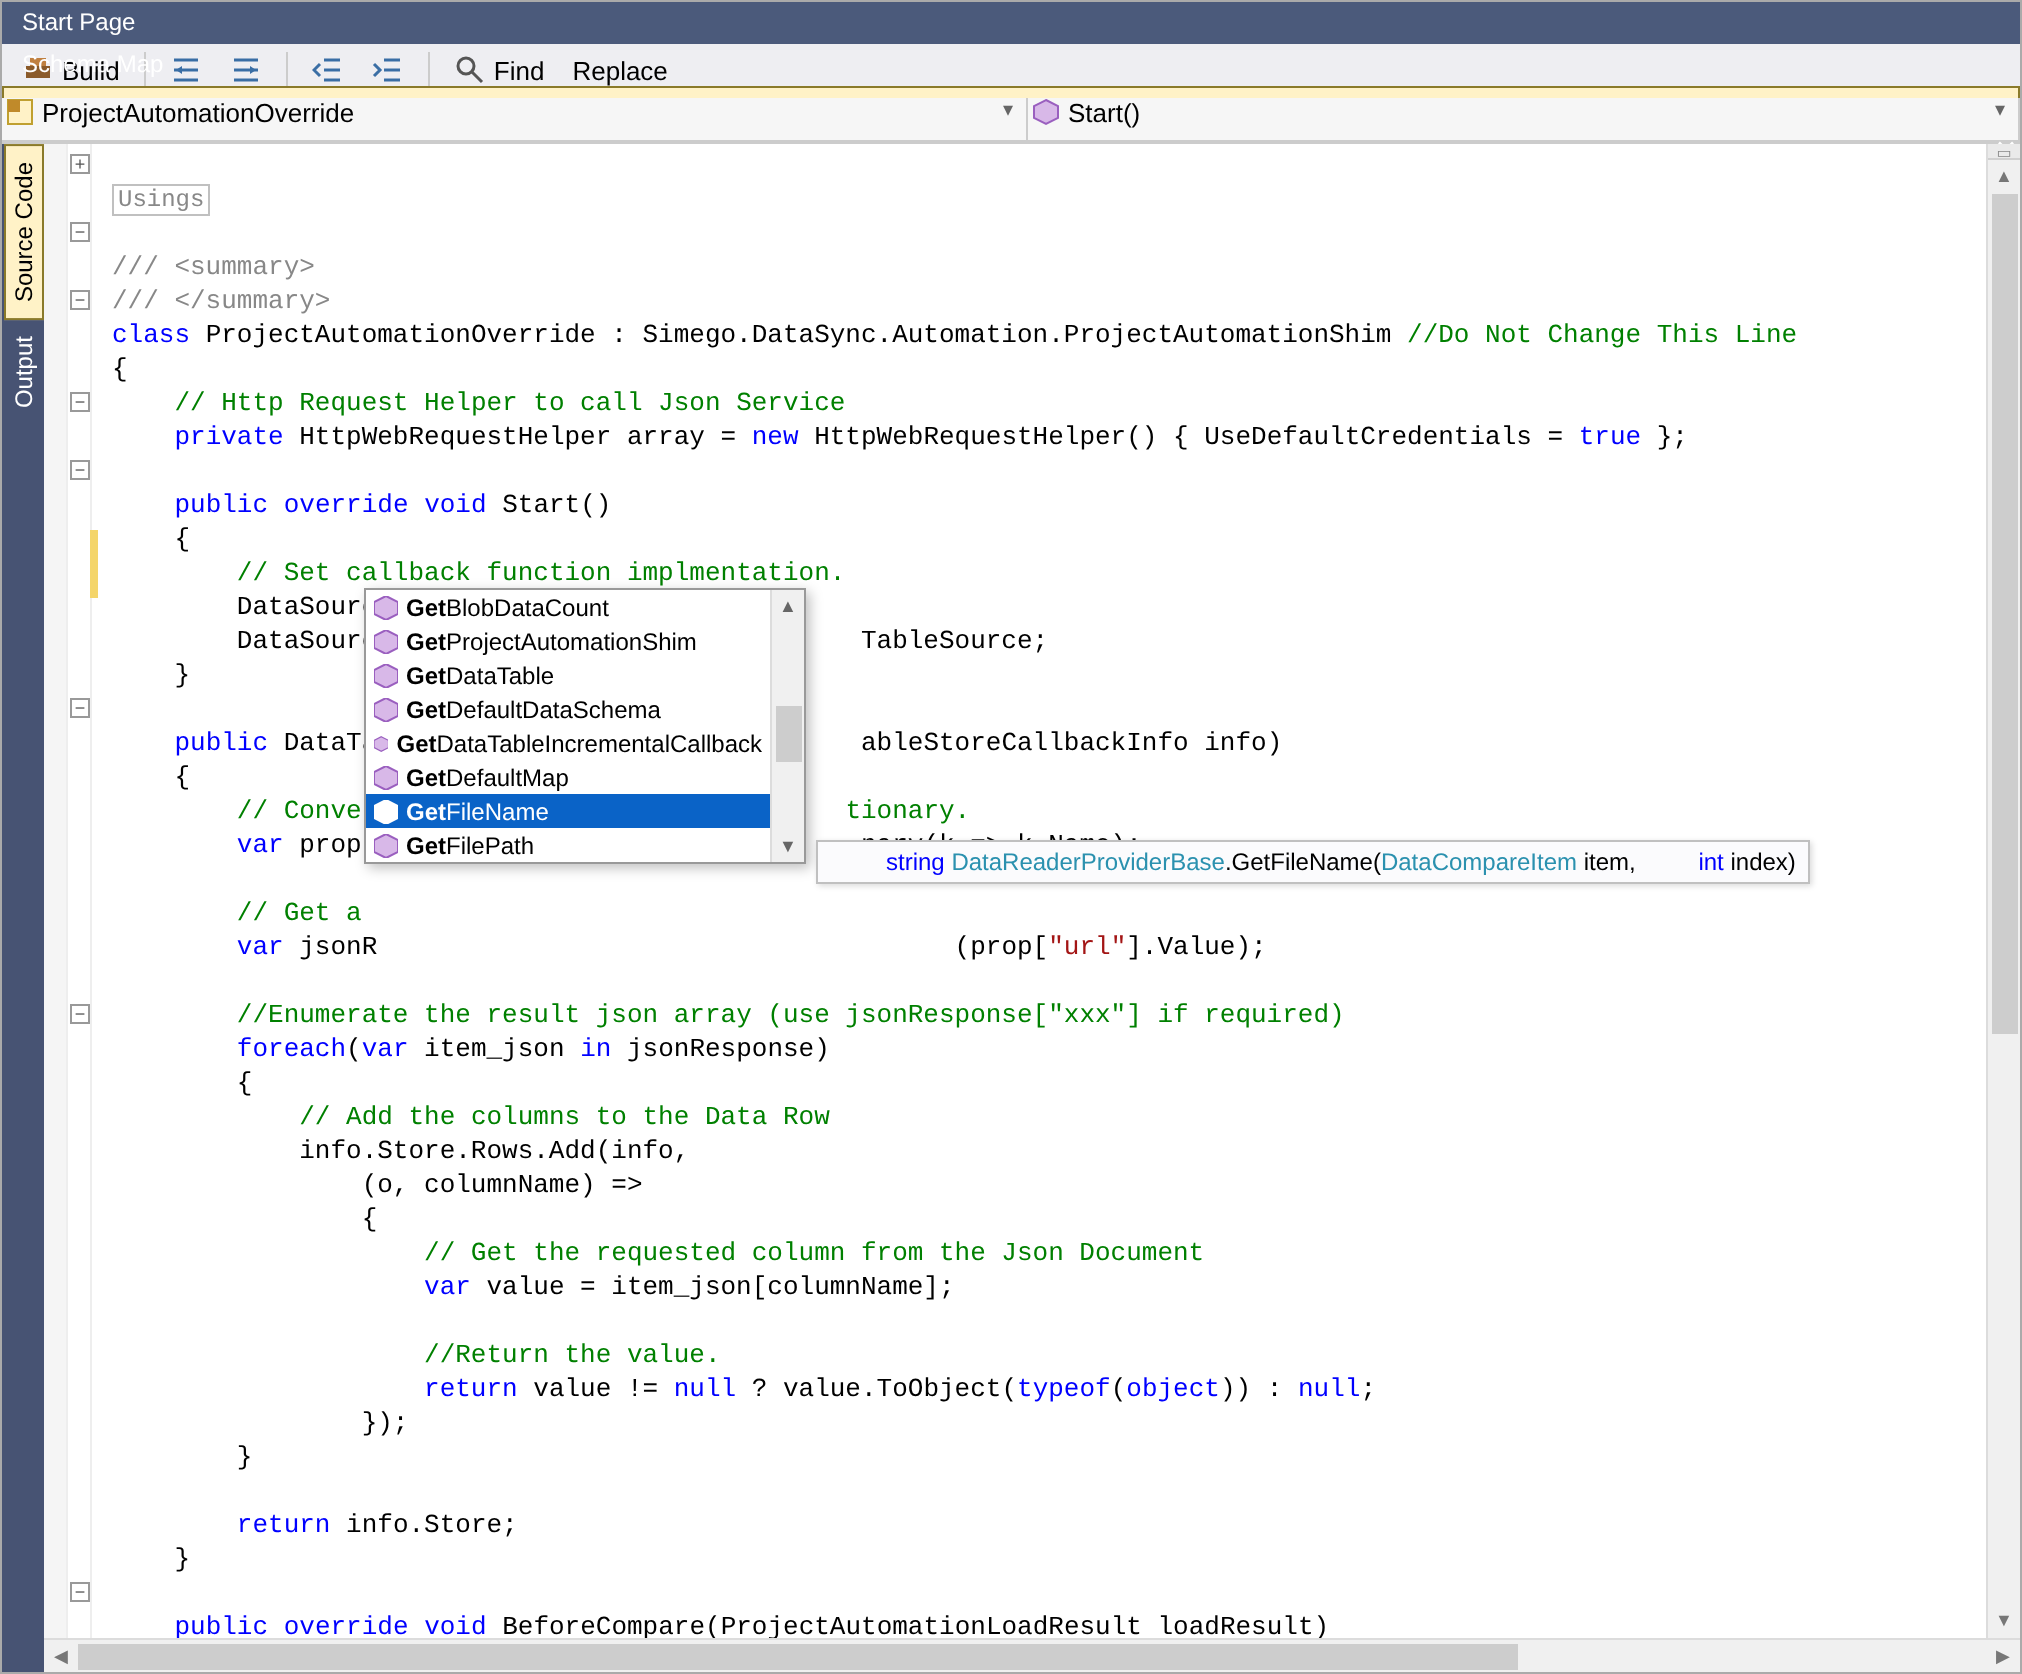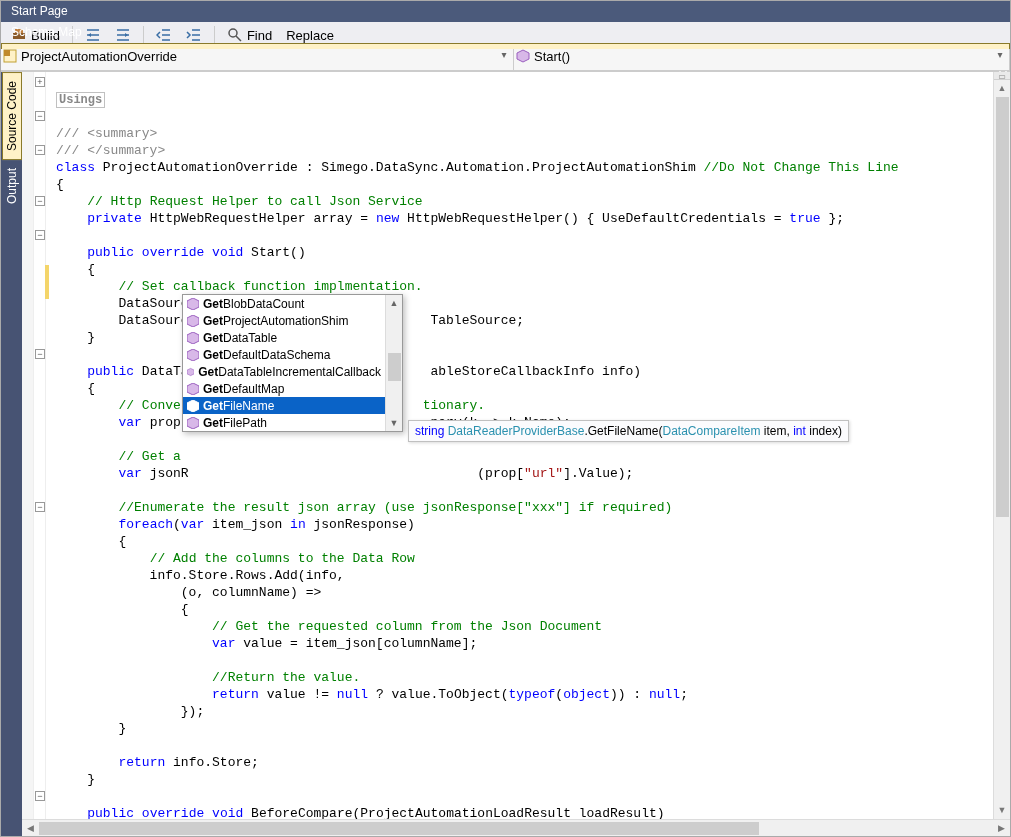--- a/index.html
+++ b/index.html
@@ -38,36 +38,36 @@
   .gutter-outline { position:absolute; left:0; top:0; width:12px; height:100%; background:#f5f5f5; border-right:1px solid #eee; }
   .gutter-fold   { position:absolute; left:12px; top:0; width:12px; height:100%; background:#fff; border-right:1px solid #eee; }
   .changebar { position:absolute; left:23px; width:4px; background:#f4d56a; }
 
   .code { position:relative; top:0; left:0; padding:2px 0 2px 34px; font-family: Consolas, "Courier New", monospace; font-size:13px; line-height:17px; white-space:pre; color:#000; }
   .code .kw   { color:#0000ff; }
   .code .str  { color:#a31515; }
   .code .cmt  { color:#008000; }
   .code .dim  { color:#888; }
 
-  .boxed { display:inline-block; border:1px solid #c0c0c0; color:#888; padding:0 2px; line-height:14px; font-size:12px;font-weight:bold; }
+  .boxed { display:inline-block; border:1px solid #c0c0c0; color:#888; padding:0 2px; line-height:14px; font-size:12px; }
   .fold { position:absolute; left:13px; width:10px; height:10px; border:1px solid #999; background:#fff; font-size:9px; line-height:8px; text-align:center; color:#555; cursor:pointer; }
 
   
   .intellisense { position:absolute; background:#fff; border:1px solid #999; box-shadow:2px 2px 6px rgba(0,0,0,0.25); font-family:"Segoe UI",Tahoma,sans-serif; font-size:12px; display:flex; }
   .isense-list { width:202px; max-height:156px; overflow:hidden; }
   .isense-item { display:flex; align-items:center; height:17px; padding:0 4px; gap:4px; cursor:pointer; }
   .isense-item.sel { background:#0a63c7; color:#fff; }
   .isense-scroll { width:17px; background:#f0f0f0; border-left:1px solid #dcdcdc; position:relative; }
   .isense-scroll .arrow { height:16px; display:flex; align-items:center; justify-content:center; font-size:9px; color:#666; }
   .isense-scroll .thumb { position:absolute; left:2px; width:13px; background:#cdcdcd; }
   .cube { width:12px; height:12px; }
   .wrench { width:12px; height:12px; }
 
   .tooltip { position:absolute; background:#fbfbfd; border:1px solid #c0c0c0; padding:3px 6px; font-family:"Segoe UI",Tahoma,sans-serif; font-size:12px; white-space:nowrap; box-shadow:1px 1px 3px rgba(0,0,0,0.15); }
-  .tt-kw { color:#0000ff; }
+  .tt-kw { color:#0000ff;margin-left:28px; }
   .tt-type { color:#2b91af; }
 
   .hscroll { height:17px; background:#f0f0f0; border-top:1px solid #dcdcdc; display:flex; align-items:center; }
   .hscroll .harrow { width:17px; text-align:center; font-size:9px; color:#777; cursor:pointer; }
   .hscroll .htrack { flex:1; position:relative; height:100%; }
   .hscroll .hthumb { position:absolute; top:2px; height:13px; background:#cdcdcd; }
 
   .vscroll { position:absolute; right:0; top:0; bottom:17px; width:17px; background:#f0f0f0; border-left:1px solid #dcdcdc; display:flex; flex-direction:column; }
   .vscroll .varrow { height:17px; text-align:center; font-size:9px; color:#777; line-height:17px; cursor:pointer; }
   .vscroll .vtrack { flex:1; position:relative; }

